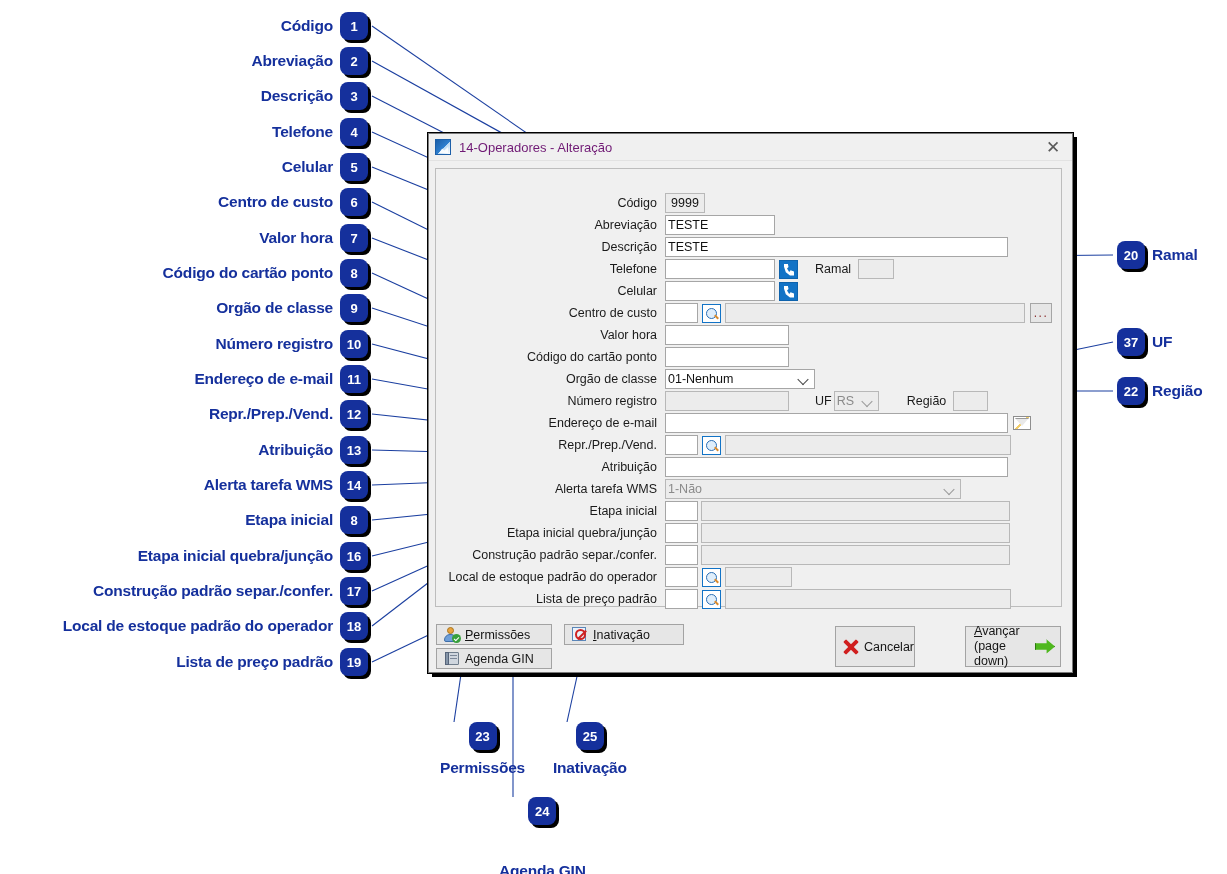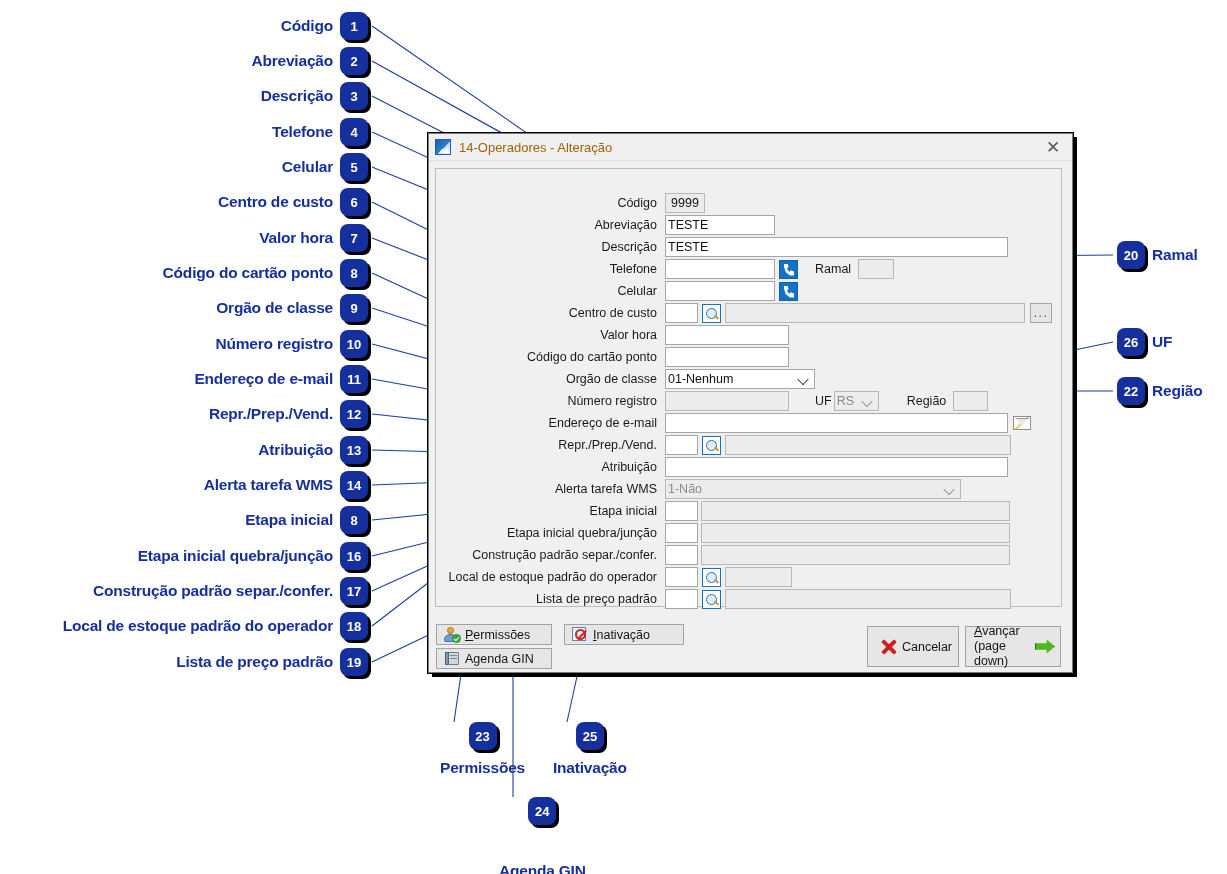--- a/index.html
+++ b/index.html
@@ -51,21 +51,21 @@
     width:16px;height:16px;margin-left:6px;flex:0 0 auto;
     background:linear-gradient(135deg,#1c5fa8 0%, #2d7fd0 55%, #b9d9f4 56%, #ffffff 100%);
     position:relative;border:1px solid #1c5fa8;box-sizing:border-box;
   }
   .title-icon:after{
     content:"";position:absolute;left:3px;top:7px;width:9px;height:6px;
     background:#ffffff;opacity:.85;
     clip-path:polygon(0 100%,35% 25%,60% 60%,100% 0,100% 100%);
   }
   .title-text{
-    margin-left:8px;font-size:13px;color:#a16207;white-space:nowrap;
+    margin-left:8px;font-size:13px;color:#701a75;white-space:nowrap;
   }
   .title-close{
     position:absolute;right:10px;top:50%;transform:translateY(-50%);
     width:18px;height:18px;color:#5a5a5a;font-size:17px;line-height:18px;
     text-align:center;cursor:default;font-family:"DejaVu Sans",sans-serif;
   }
 
   .panel{
     position:absolute;left:6px;top:34px;width:631px;height:575px;
   }
@@ -393,21 +393,21 @@
       </div>
 
       <div class="btn" style="left:129px;top:456px;width:120px;height:21px;justify-content:flex-start;">
         <span class="bi ic-inat">
           <span class="bk"></span>
             <span class="no"></span>
         </span>
         <span class="btxt"><span class="u">I</span><span>nativação</span></span>
       </div>
 
-      <div class="btn" style="left:432px;top:458px;width:92px;height:41px;justify-content:center;">
+      <div class="btn" style="left:400px;top:458px;width:80px;height:41px;justify-content:center;">
         <span class="bi ic-x"></span>
         <span class="btxt">Cancelar</span>
       </div>
 
       <div class="btn btn-adv" style="left:530px;top:458px;width:96px;height:41px;justify-content:flex-start;">
         <span class="lines">
           <span><span class="u">A</span><span>vançar</span></span>
           <span>(page down)</span>
         </span>
         <span class="bi ic-arrow" style="margin-left:4px;"></span>
@@ -494,21 +494,21 @@
   <div class="callout left" style="right:859px;top:648px;">
       <span class="callout-label">Lista de preço padrão</span>
       <span class="badge">19</span>
     </div>
 
   <div class="callout right" style="left:1117px;top:241px;">
       <span class="badge">20</span>
       <span class="callout-label">Ramal</span>
     </div>
   <div class="callout right" style="left:1117px;top:328px;">
-      <span class="badge">26</span>
+      <span class="badge">37</span>
       <span class="callout-label">UF</span>
     </div>
   <div class="callout right" style="left:1117px;top:377px;">
       <span class="badge">22</span>
       <span class="callout-label">Região</span>
     </div>
 
   <div class="callout below" style="left:440px;top:722px;">
       <span class="badge">23</span>
       <span class="callout-label">Permissões</span>

